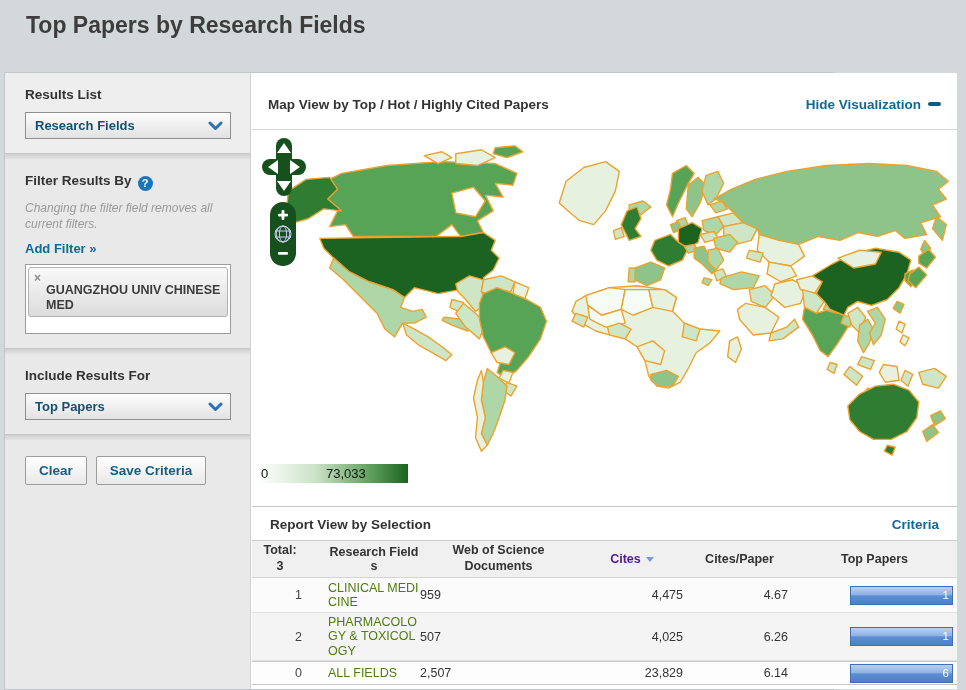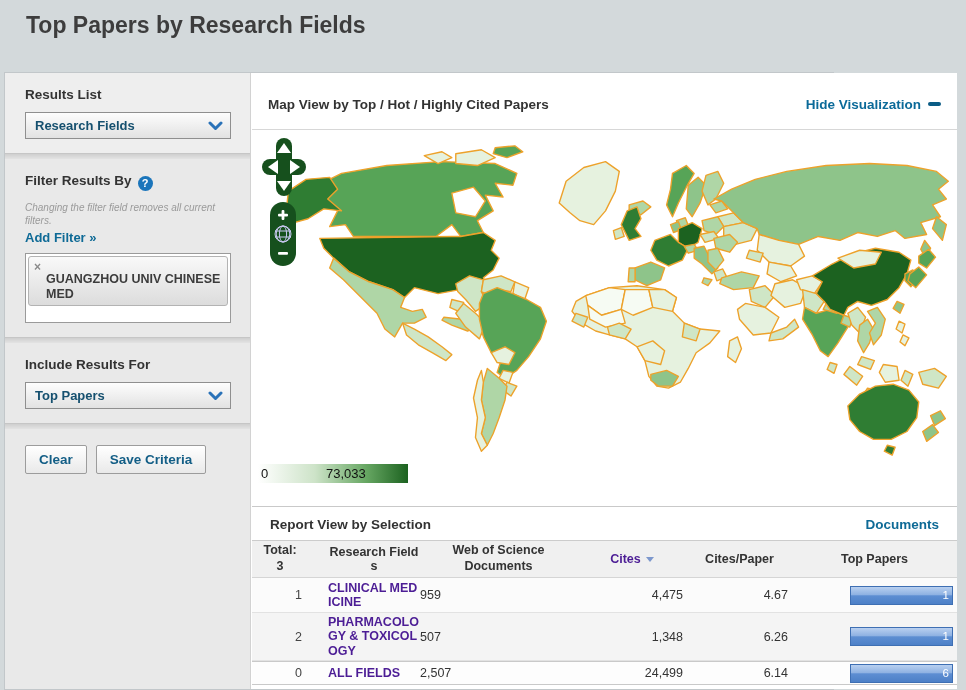--- a/index.html
+++ b/index.html
@@ -13,21 +13,21 @@
   
   #sidebar { position:absolute; left:0; top:0; width:246px; height:616px; background:#e9e9e9; border-right:1px solid #d2d2d2; }
   .sb-sec { padding:14px 18px 14px 20px; }
   .sb-sec.first { background:#eeeeee; }
   .sb-divider { height:6px; background:linear-gradient(#cfcfcf,#e3e3e3); border-top:1px solid #c6c6c6; }
   .sb-heading { font-size:13.5px; font-weight:bold; color:#333; margin-bottom:10px; }
   .dropdown { position:relative; width:206px; height:27px; background:linear-gradient(#fdfdfd,#e2e2e2); border:1px solid #8f8f8f; display:flex; align-items:center; cursor:pointer; }
   .dropdown .dd-text { font-size:13px; font-weight:bold; color:#15506f; padding-left:9px; }
   .dropdown .dd-chev { position:absolute; right:7px; top:8px; }
   .help-badge { display:inline-block; width:15px; height:15px; border-radius:50%; background:#1b75bb; color:#fff; font-size:11px; font-weight:bold; text-align:center; line-height:15px; vertical-align:-2px; margin-left:6px; }
-  .sb-note { font-size:10px; font-style:italic; color:#9a9a9a; line-height:1.3; width:206px; margin-bottom:1px; }
+  .sb-note { font-size:12px; font-style:italic; color:#9a9a9a; line-height:1.3; width:206px; margin-bottom:7px; }
   .sb-link { font-size:13px; font-weight:bold; color:#0e6a96; text-decoration:none; display:inline-block; margin-bottom:8px; cursor:pointer; }
   .filter-box { width:206px; height:70px; background:#fff; border:1px solid #9a9a9a; padding:2px; }
   .filter-tag { display:flex; background:linear-gradient(#f9f9f9,#dcdcdc); border:1px solid #b3b3b3; border-radius:3px; padding:3px 5px; cursor:pointer; }
   .filter-tag .tag-x { color:#8a8a8a; font-size:12px; font-weight:bold; margin-right:5px; line-height:15px; }
   .filter-tag .tag-text { font-size:12.5px; font-weight:bold; color:#3c3c3c; line-height:1.2;margin-top:12px; }
   .sb-buttons { padding:16px 18px 0 20px; display:flex; gap:9px; }
   .btn { background:linear-gradient(#ffffff,#e9e9e9); border:1px solid #9c9c9c; border-radius:2px; font-family:"Liberation Sans", sans-serif; font-size:13.5px; font-weight:bold; color:#135e86; padding:6px 13px; cursor:pointer; }
 
   
   #main { position:absolute; left:247px; top:0; width:705px; height:616px; background:#fff; }
@@ -50,21 +50,21 @@
   .report-bar .rb-customize { position:absolute; right:18px; top:10px; font-size:13.5px; font-weight:bold; color:#0e6a96; cursor:pointer; }
 
   .thead { display:flex; align-items:center; height:37px; background:#f0f0f0; border-bottom:1px solid #d5d5d5; font-size:12.5px; font-weight:bold; color:#333; }
   .trow { display:flex; align-items:center; font-size:12.5px; color:#333; border-bottom:1px solid #e2e2e2; }
   .trow.r1 { height:35px; background:#fbfbfb; }
   .trow.r2 { height:48px; background:#f4f4f4; }
   .trow.r3 { height:24px; background:#fdfdfd; border-top:1px solid #c9c9c9; border-bottom:1px solid #c9c9c9; }
 
   .c-rank { width:56px; text-align:right; padding-right:6px; color:#444; }
   .c-field { width:92px; margin-left:20px; word-break:break-all; line-height:1.15; }
-  .c-field a { color:#4c1d95; font-weight:bold; text-decoration:none; cursor:pointer;margin-top:21px; }
+  .c-field a { color:#4d7c0f; font-weight:normal; text-decoration:none; cursor:pointer;margin-top:21px; }
   .c-docs { width:157px; text-align:left; padding-right:4px; }
   .c-cites { width:110px; text-align:right; padding-right:4px; }
   .c-cpp { width:105px; text-align:right; padding-right:4px; }
   .c-bar { width:165px; padding-left:58px; }
   .h-rank { width:56px; text-align:center; line-height:1.25; }
   .h-field { width:92px; margin-left:20px; text-align:center; }
   .h-docs { width:157px; text-align:center; line-height:1.25; }
   .h-cites { width:110px; text-align:center; color:#4c1d95; }
   .h-cpp { width:105px; text-align:center; }
   .h-bar { width:165px; text-align:center; }
@@ -268,21 +268,21 @@
         </div>
 
         <div class="legend">
           <span class="lg-min">0</span>
           <span class="lg-max">73,033</span>
         </div>
       </div>
 
       <div class="report-bar">
         <span class="rb-title">Report View by Selection</span>
-        <span class="rb-customize">Documents</span>
+        <span class="rb-customize">Criteria</span>
       </div>
 
       <div class="thead">
         <div class="h-rank">
           <div>Total:</div>
           <div>3</div>
         </div>
         <div class="c-field h-field">Research Fields</div>
         <div class="h-docs">Web of Science Documents</div>
         <div class="h-cites"><span>Cites</span><span class="sort-caret"></span></div>
@@ -298,32 +298,32 @@
         <div class="c-cpp">4.67</div>
         <div class="c-bar">
             <div class="bar-wrap"><span class="bar-value">1</span></div>
           </div>
       </div>
 
       <div class="trow r2">
         <div class="c-rank">2</div>
         <div class="c-field"><a>PHARMACOLOGY &amp; TOXICOLOGY</a></div>
         <div class="c-docs">507</div>
-        <div class="c-cites">1,348</div>
+        <div class="c-cites">4,025</div>
         <div class="c-cpp">6.26</div>
         <div class="c-bar">
             <div class="bar-wrap"><span class="bar-value">1</span></div>
           </div>
       </div>
 
       <div class="trow r3">
         <div class="c-rank">0</div>
         <div class="c-field"><a>ALL FIELDS</a></div>
         <div class="c-docs">2,507</div>
-        <div class="c-cites">24,499</div>
+        <div class="c-cites">23,829</div>
         <div class="c-cpp">6.14</div>
         <div class="c-bar">
             <div class="bar-wrap"><span class="bar-value">6</span></div>
           </div>
       </div>
 
     </div>
   </div>
 </div>
 

